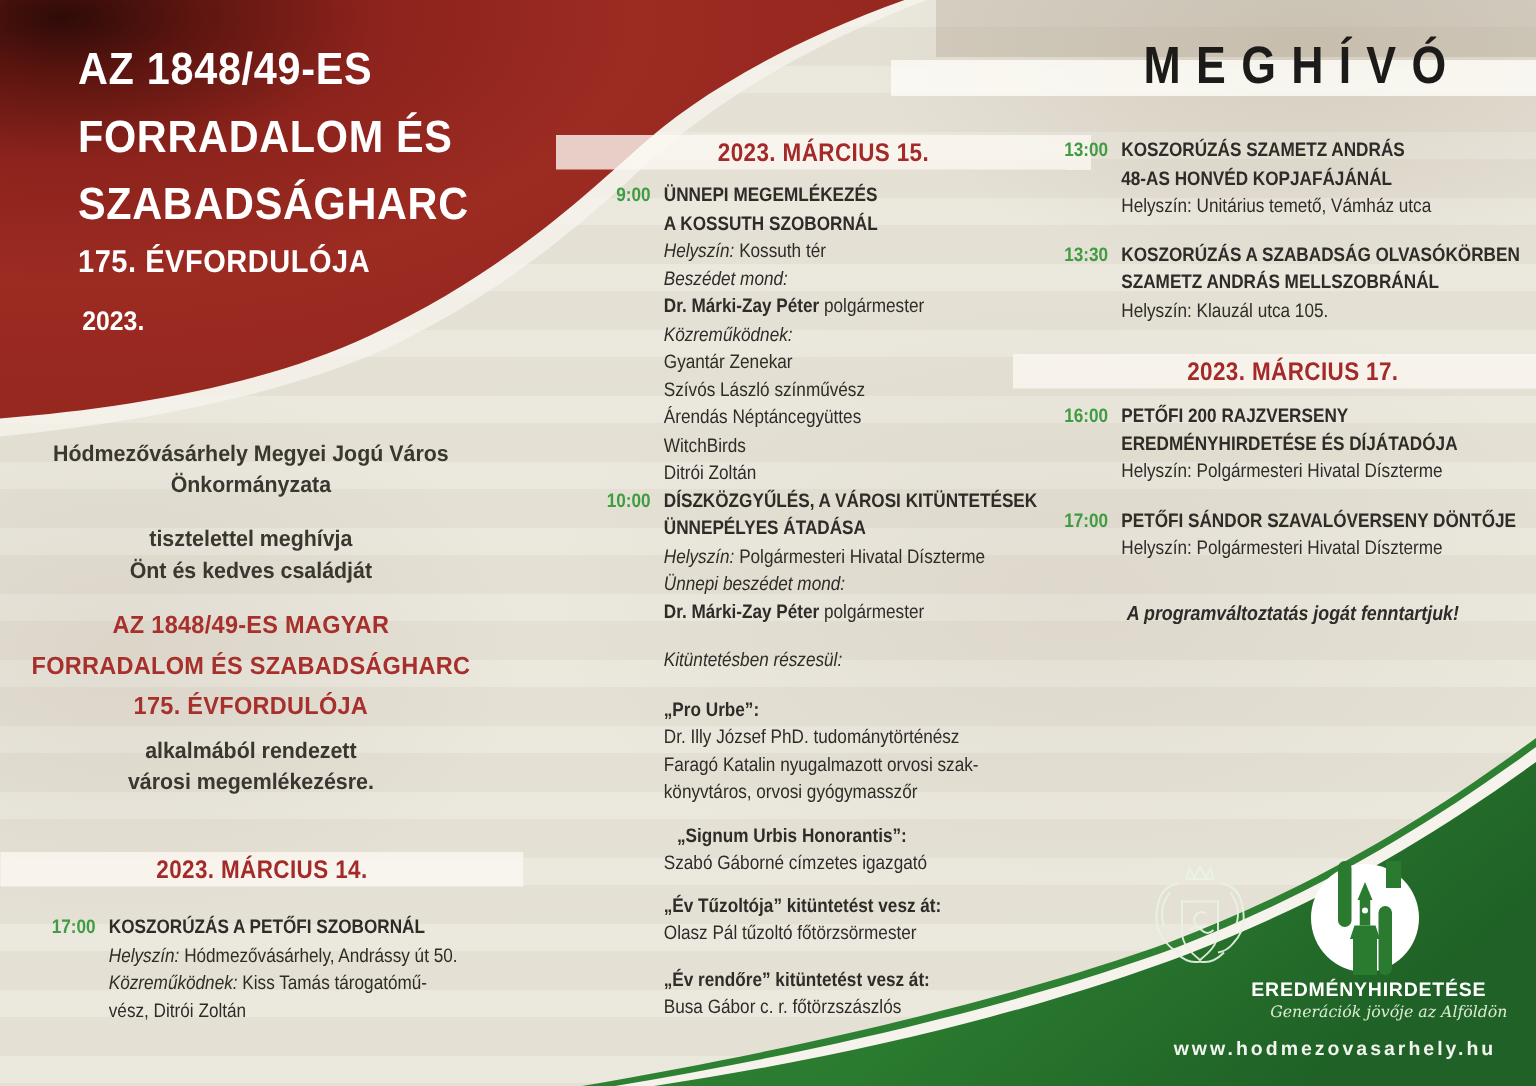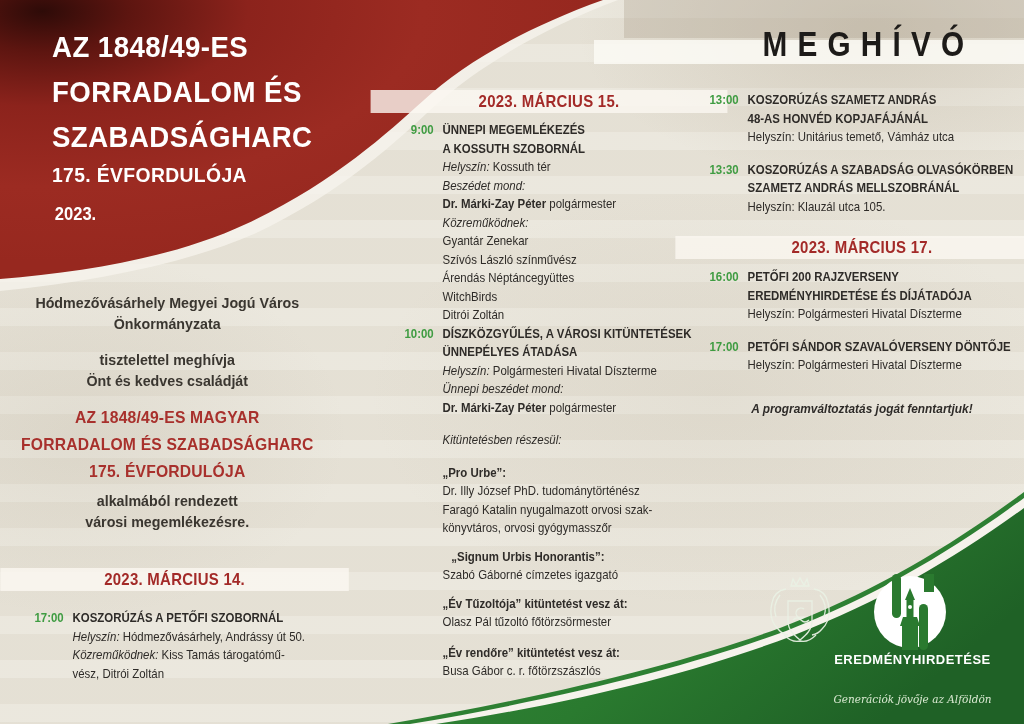--- a/index.html
+++ b/index.html
@@ -59,21 +59,21 @@
   .line{font-size:13px;line-height:18.5px;white-space:nowrap;}
   .r-r{font-weight:400;}
   .r-b{font-weight:700;}
   .r-i{font-style:italic;font-weight:400;}
   .r-bi{font-weight:700;font-style:italic;}
   .note{font-size:13.5px;text-align:center;}
 
   
   .brand-city{position:absolute;left:820px;top:652px;width:185px;text-align:center;
     color:#ffffff;font-size:13px;font-weight:700;letter-spacing:.5px;}
-  .brand-slogan{position:absolute;left:820px;top:693px;width:185px;text-align:center;
+  .brand-slogan{position:absolute;left:820px;top:669px;width:185px;text-align:right;
     color:#dcebd4;font-family:"DejaVu Serif",serif;font-style:italic;font-size:10.5px;}
   .brand-www{position:absolute;left:770px;top:691px;width:240px;text-align:center;
     color:#f2f5ee;font-size:13px;font-weight:700;letter-spacing:2px;white-space:nowrap;}
 </style>
 </head>
 <body>
 
 <div class="page">
 
   <div class="stripes"></div>
@@ -257,14 +257,15 @@
       <path d="M38,14 l5,12 h-10 Z"></path>
       <rect x="34.5" y="25" width="7" height="18"></rect>
       <path d="M31,43 h14 l3,9 h-20 Z"></path>
       <rect x="30" y="52" width="16" height="24"></rect>
     </g>
     <circle cx="38" cy="33" r="2" fill="#ffffff"></circle>
   </svg>
 
   <div class="brand-city">EREDMÉNYHIRDETÉSE</div>
   <div class="brand-slogan">Generációk jövője az Alföldön</div>
+  <div class="brand-www">www.hodmezovasarhely.hu</div>
 
 </div>
 
 </body></html>

